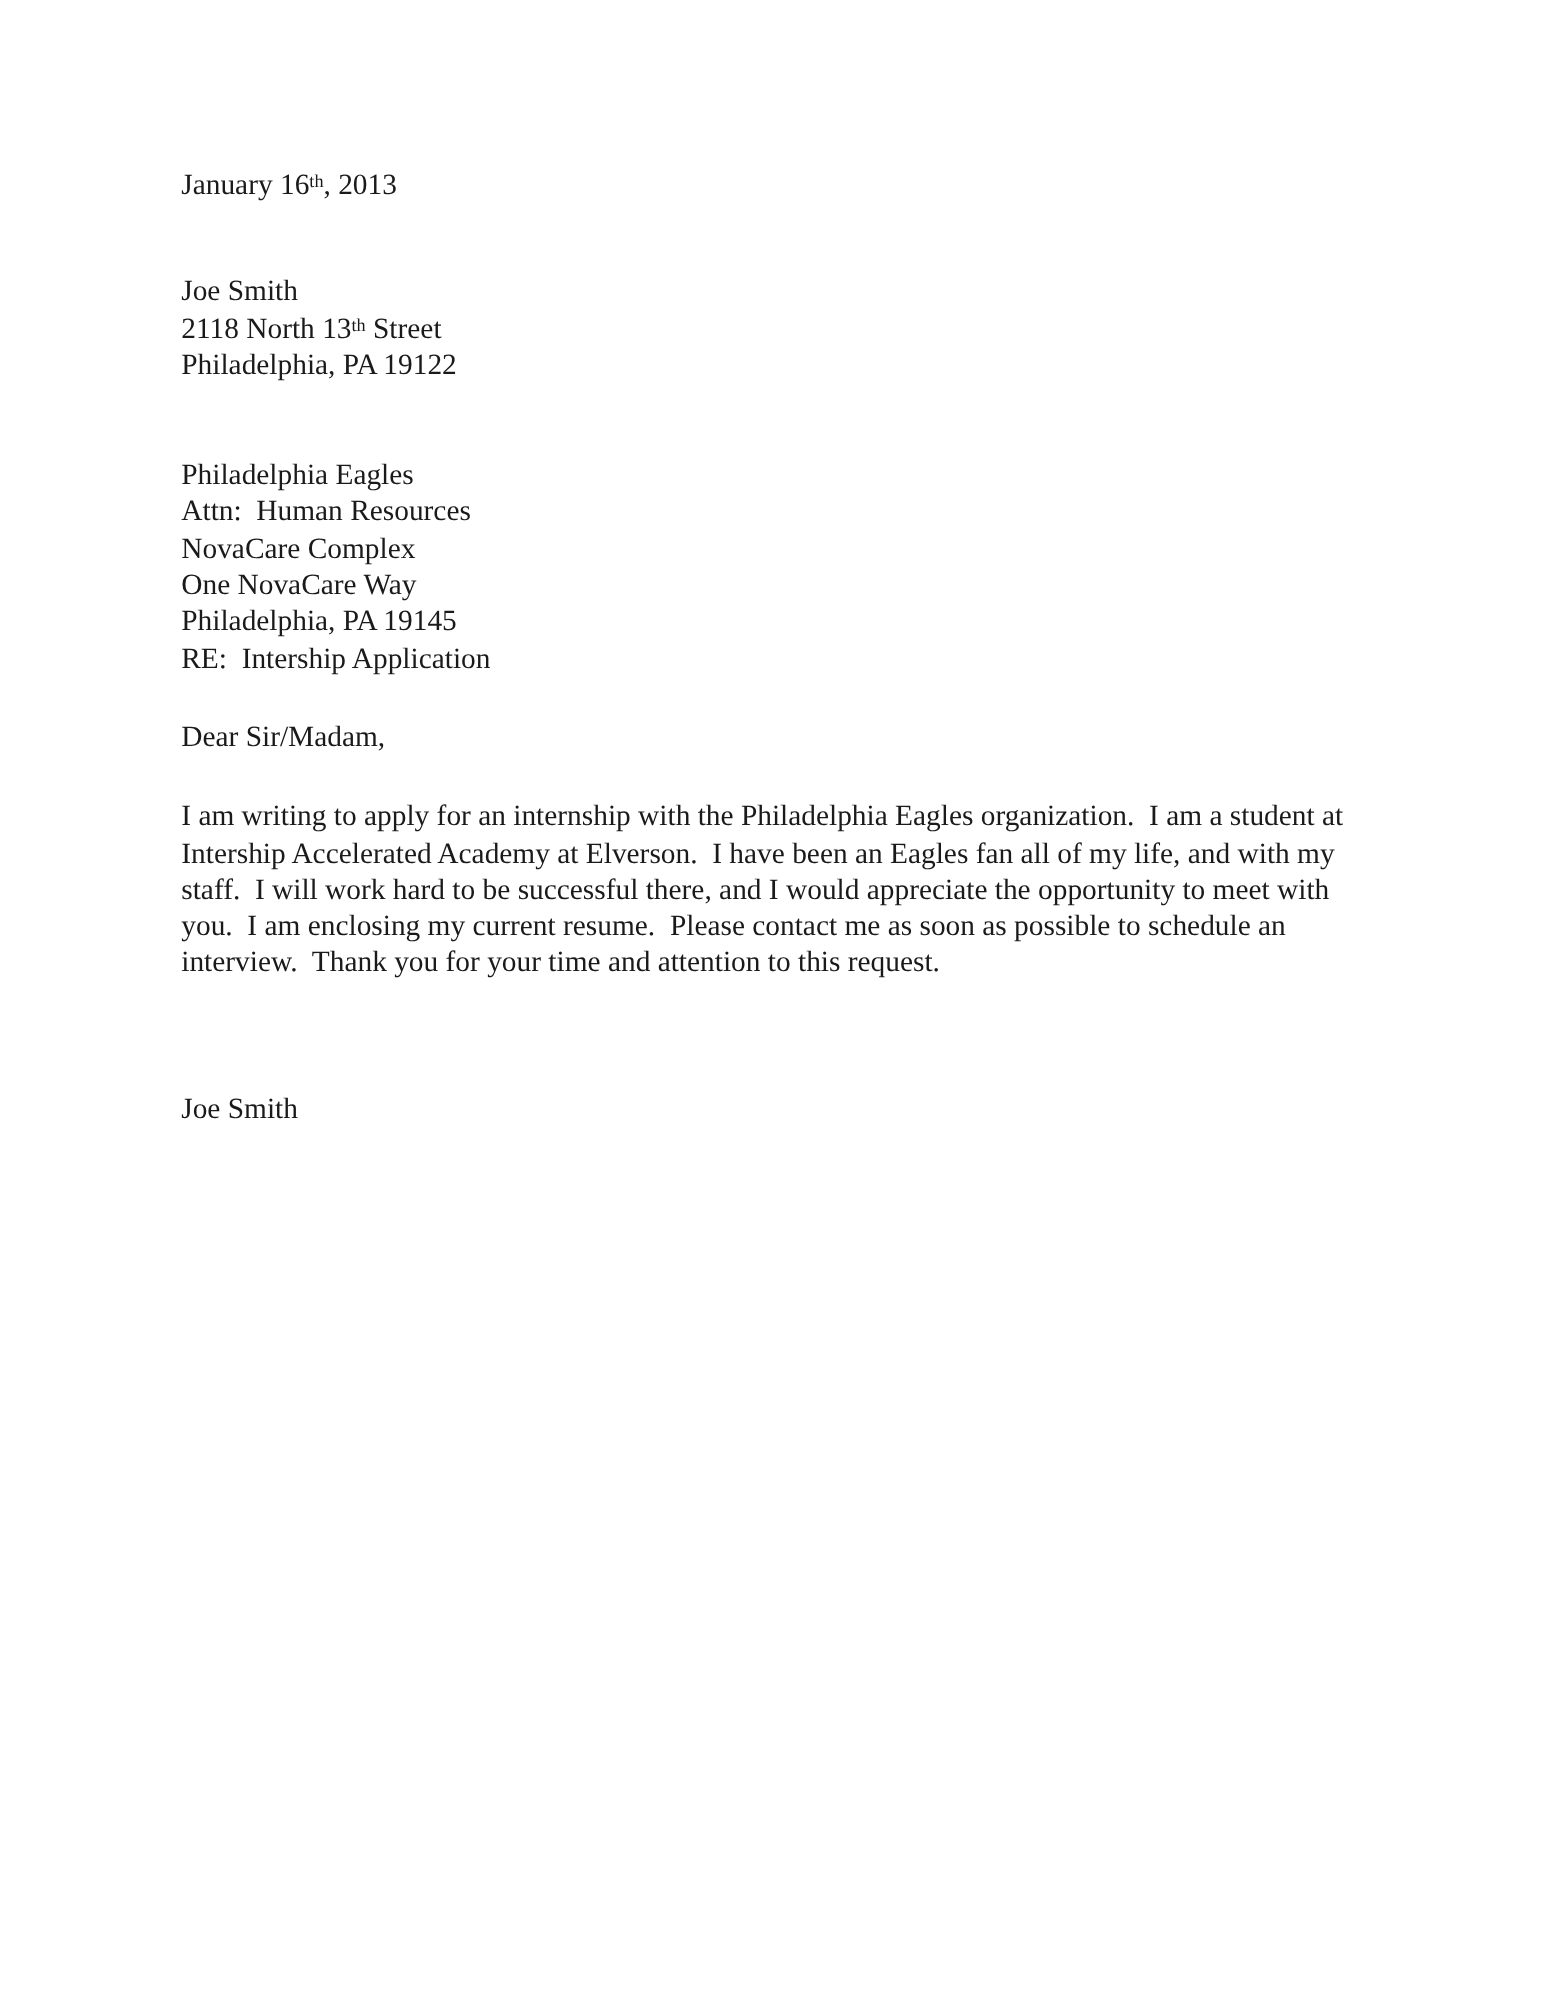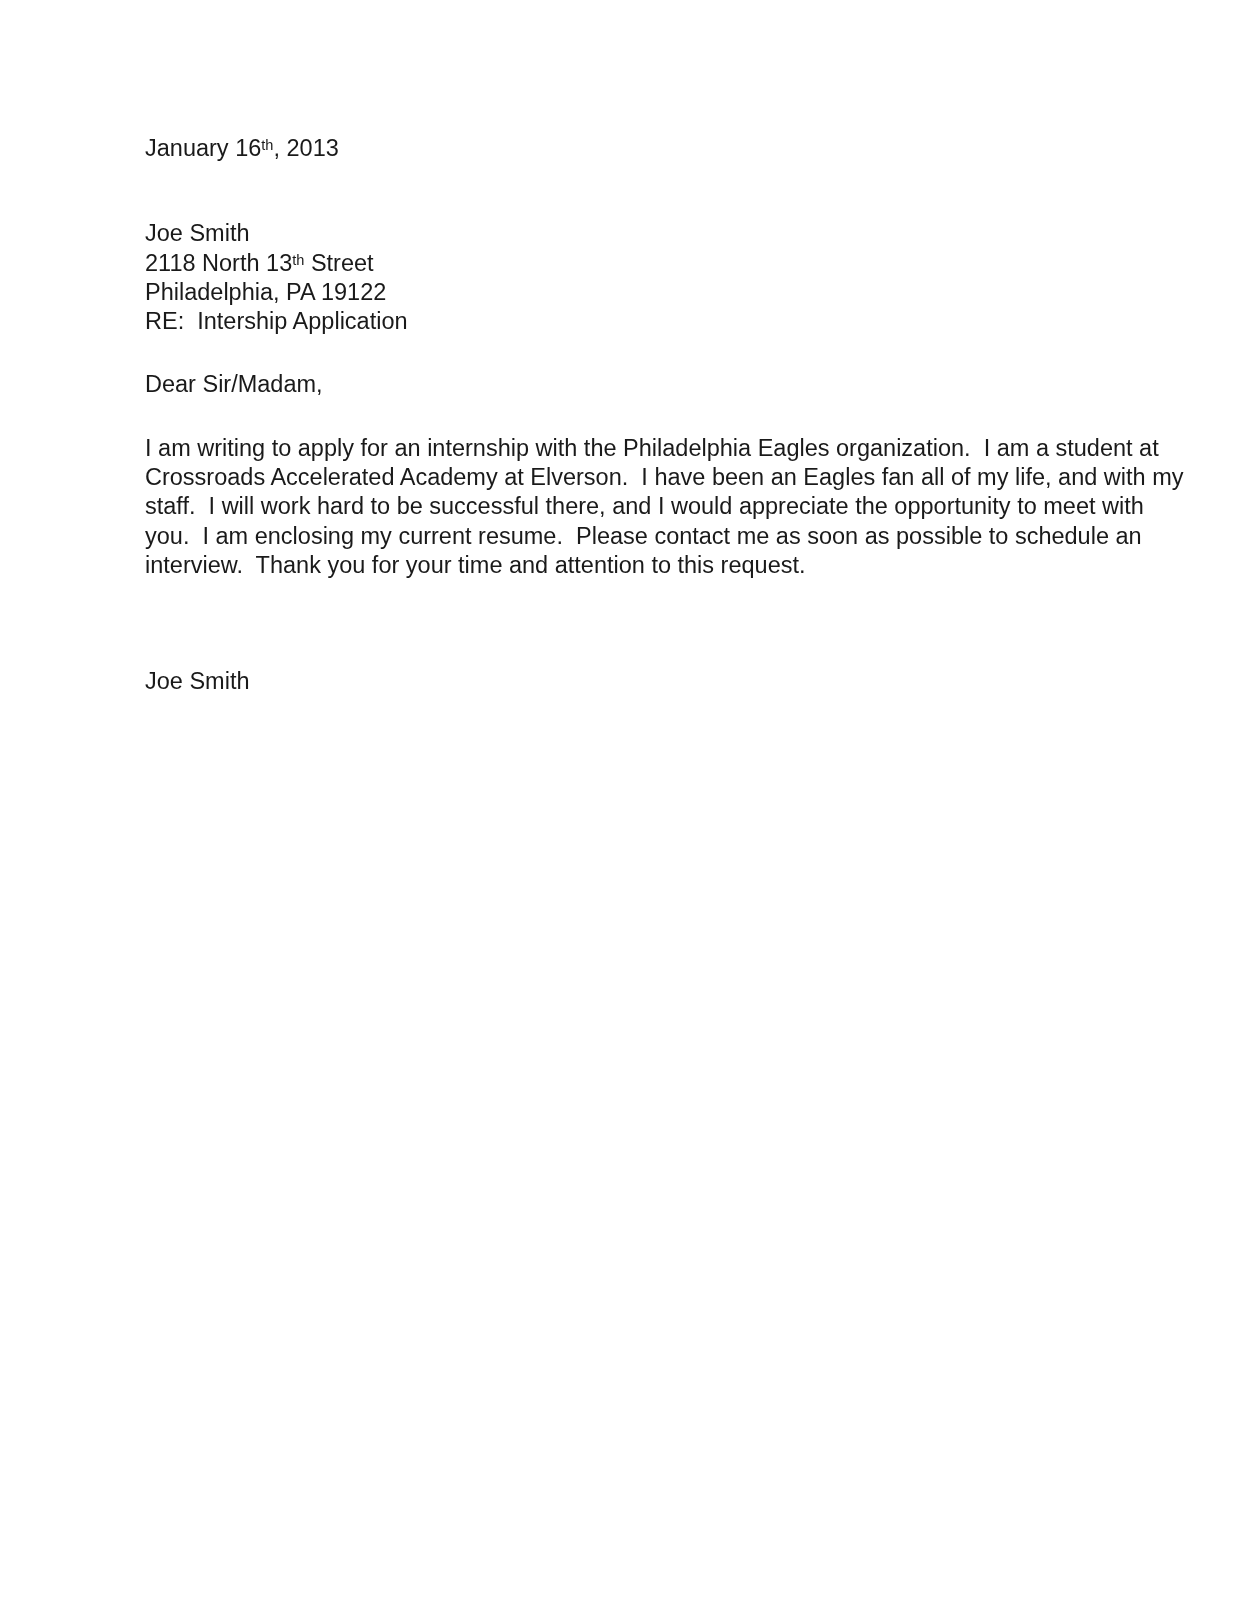--- a/index.html
+++ b/index.html
@@ -6,21 +6,21 @@
     margin: 0;
     padding: 0;
     background: #ffffff;
   }
   .page {
     position: relative;
     width: 1237px;
     height: 1600px;
     background: #ffffff;
     overflow: hidden;
-    font-family: Liberation Sans, sans-serif;
+    font-family: Liberation Serif, serif;
     font-size: 23.5px;
     line-height: 29.3px;
     color: #1a1a1a;
   }
   .content {
     position: absolute;
     top: 134px;
     left: 145px;
     right: 40px;
   }
@@ -47,28 +47,35 @@
   <div class="content">
 
     <div class="line date-line"><span>January 16</span><span class="sup">th</span><span>, 2013</span></div>
 
     <div class="sender-block">
       <div class="line">Joe Smith</div>
       <div class="line"><span>2118 North 13</span><span class="sup">th</span><span> Street</span></div>
       <div class="line">Philadelphia, PA 19122</div>
     </div>
 
+    <div class="recipient-block">
+      <div class="line">Philadelphia Eagles</div>
+      <div class="line">Attn:  Human Resources</div>
+      <div class="line">NovaCare Complex</div>
+      <div class="line">One NovaCare Way</div>
+      <div class="line">Philadelphia, PA 19145</div>
+    </div>
 
     <div class="line subject-line">RE:  Intership Application</div>
 
     <div class="line salutation">Dear Sir/Madam,</div>
 
     <div class="body-paragraph">
       <div class="line">I am writing to apply for an internship with the Philadelphia Eagles organization.  I am a student at</div>
-      <div class="line">Crossroads Accelerated Academy at Elverson.  I have been an Eagles fan all of my life, and with my</div>
+      <div class="line">Intership Accelerated Academy at Elverson.  I have been an Eagles fan all of my life, and with my</div>
       <div class="line">staff.  I will work hard to be successful there, and I would appreciate the opportunity to meet with</div>
       <div class="line">you.  I am enclosing my current resume.  Please contact me as soon as possible to schedule an</div>
       <div class="line">interview.  Thank you for your time and attention to this request.</div>
     </div>
 
 
     <div class="line signature">Joe Smith</div>
 
   </div>
 </div>

